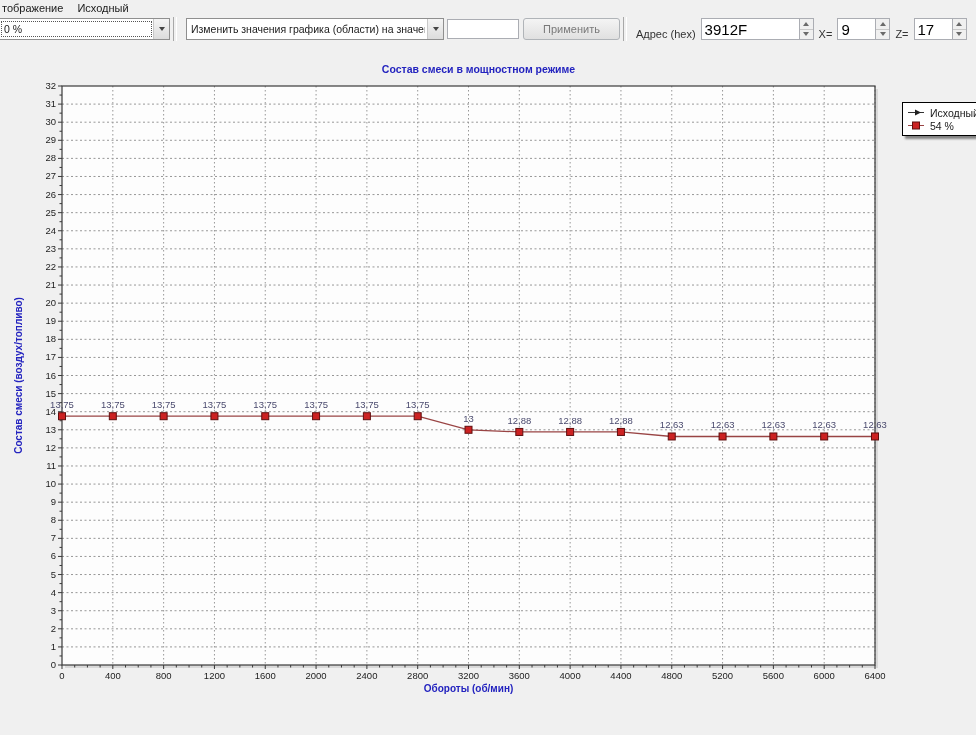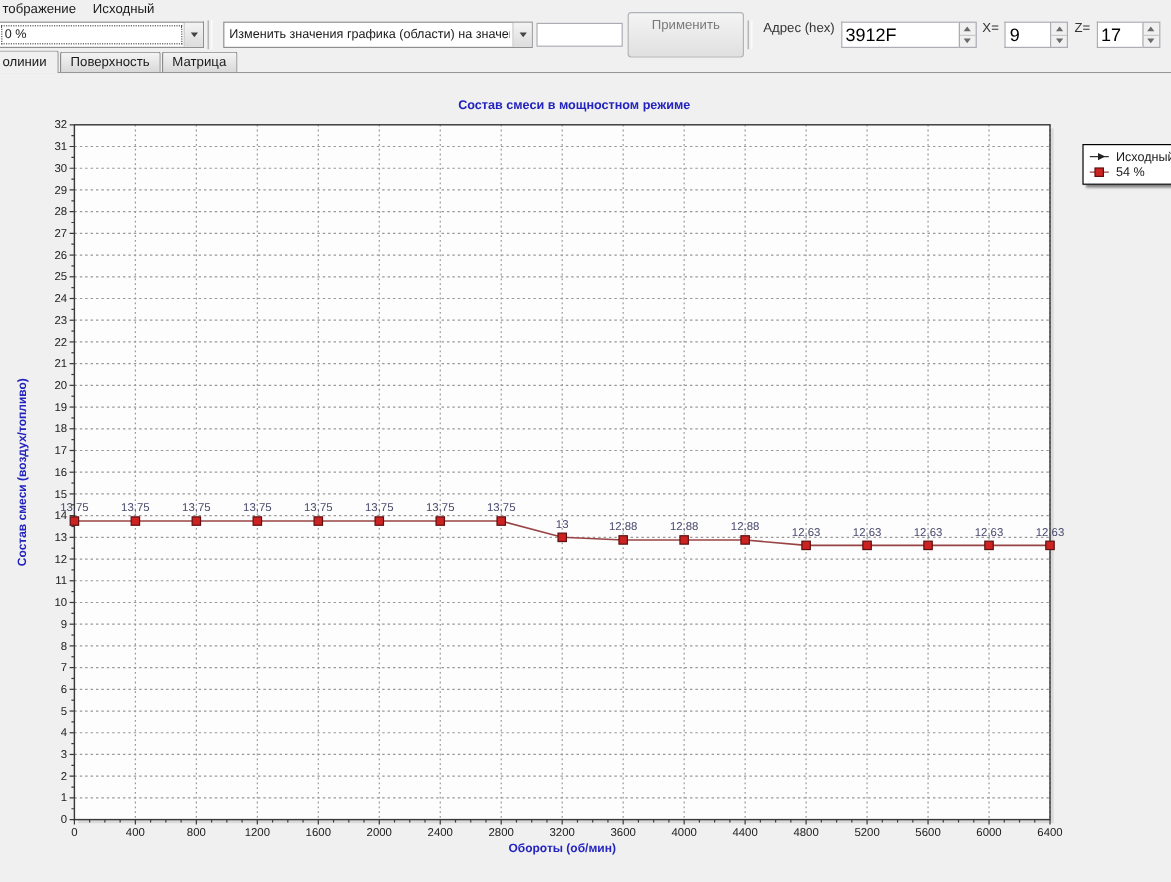--- a/index.html
+++ b/index.html
@@ -16,23 +16,23 @@
   .toolbar { height:27px; display:flex; align-items:center; padding:2px 0 3px 0; }
   .vsep { width:4px; height:24px; border-left:1px solid #a8a8a8; border-right:1px solid #ffffff; margin:0 3px; }
   .combo { height:22px; background:#fff; border:1px solid #8f8f8f; display:flex; align-items:center; }
   .combo-text { flex:1; font-size:10.5px; padding:1px 2px; margin:1px 2px; white-space:nowrap; overflow:hidden; }
   .combo-text.focused { outline:1px dotted #555; }
   .combo-arrow { width:16px; height:100%; display:flex; align-items:center; justify-content:center; border-left:1px solid #c8c8c8; background:linear-gradient(#f4f4f4,#dcdcdc); }
   .arr-down { width:0; height:0; border-left:3.5px solid transparent; border-right:3.5px solid transparent; border-top:4px solid #444; }
   .combo1 { width:170px; border-left:none; }
   .combo2 { width:258px; margin-left:6px; }
   .text-input { width:72px; height:20px; border:1px solid #abadb3; background:#fff; font-size:11px; padding:0 3px; margin-left:3px; }
-  .btn { width:97px; height:38px; margin-left:4px; border:1px solid #b0b4b8; border-radius:3px;
+  .btn { width:97px; height:22px; margin-left:4px; border:1px solid #b0b4b8; border-radius:3px;
          background:linear-gradient(#f4f4f4,#e0e0e0); font-size:11px; color:#7a7a7a; text-align:center; line-height:20px; }
-  .tb-group { display:flex; align-items:flex-start; gap:5px; padding:0 6px; font-size:11px; color:#333; }
+  .tb-group { display:flex; align-items:flex-end; gap:5px; padding:0 6px; font-size:11px; color:#333; }
   .spin { display:flex; height:22px; }
   .spin input { height:22px; border:1px solid #abadb3; border-right:none; background:#fff; font-size:15px; padding:0 3px; font-family:"Liberation Sans",sans-serif; }
   .spin-btns { width:15px; height:22px; border:1px solid #abadb3; display:flex; flex-direction:column; background:#f0f0f0; }
   .spin-half { flex:1; display:flex; align-items:center; justify-content:center; }
   .spin-half + .spin-half { border-top:1px solid #c9c9c9; }
   .tri-up { width:0; height:0; border-left:3px solid transparent; border-right:3px solid transparent; border-bottom:4px solid #6a6a6a; }
   .tri-dn { width:0; height:0; border-left:3px solid transparent; border-right:3px solid transparent; border-top:4px solid #6a6a6a; }
 
   
   .tabstrip { height:18px; display:flex; align-items:flex-end; border-bottom:1px solid #979797; }
@@ -107,25 +107,20 @@
               <span class="tri-up"></span>
             </span>
           <span class="spin-half">
               <span class="tri-dn"></span>
             </span>
         </span>
       </span>
     </div>
   </div>
 
-  <div class="tabstrip">
-    <span class="tab active">олинии</span>
-    <span class="tab">Поверхность</span>
-    <span class="tab">Матрица</span>
-  </div>
 
   <div class="content">
     <svg class="chart" id="chart-svg" width="976" height="673">
         <rect x="65" y="46" width="813" height="579" fill="#d9d9d9"></rect>
         <rect x="62" y="43" width="813" height="579" fill="#fdfdfd"></rect>
         <line x1="112.8125" x2="112.8125" y1="43" y2="622" stroke="#979797" stroke-width="1" stroke-dasharray="1.5,2.5"></line>
         <line x1="163.625" x2="163.625" y1="43" y2="622" stroke="#979797" stroke-width="1" stroke-dasharray="1.5,2.5"></line>
         <line x1="214.4375" x2="214.4375" y1="43" y2="622" stroke="#979797" stroke-width="1" stroke-dasharray="1.5,2.5"></line>
         <line x1="265.25" x2="265.25" y1="43" y2="622" stroke="#979797" stroke-width="1" stroke-dasharray="1.5,2.5"></line>
         <line x1="316.0625" x2="316.0625" y1="43" y2="622" stroke="#979797" stroke-width="1" stroke-dasharray="1.5,2.5"></line>

